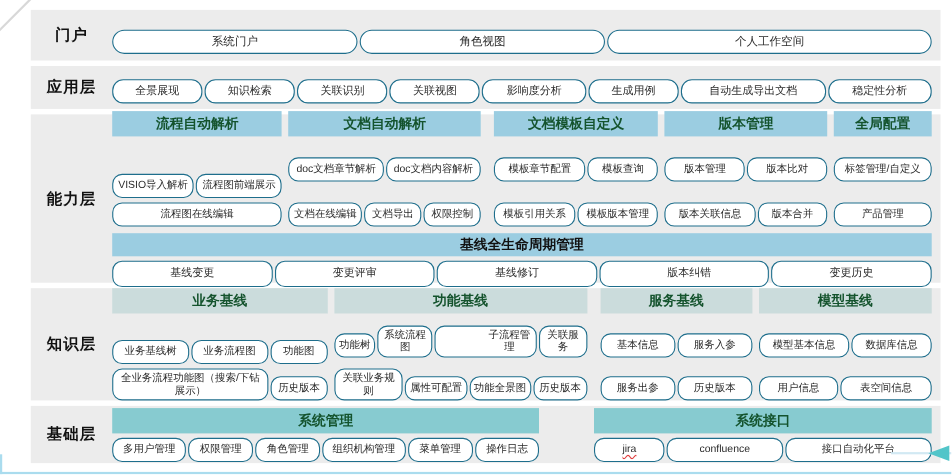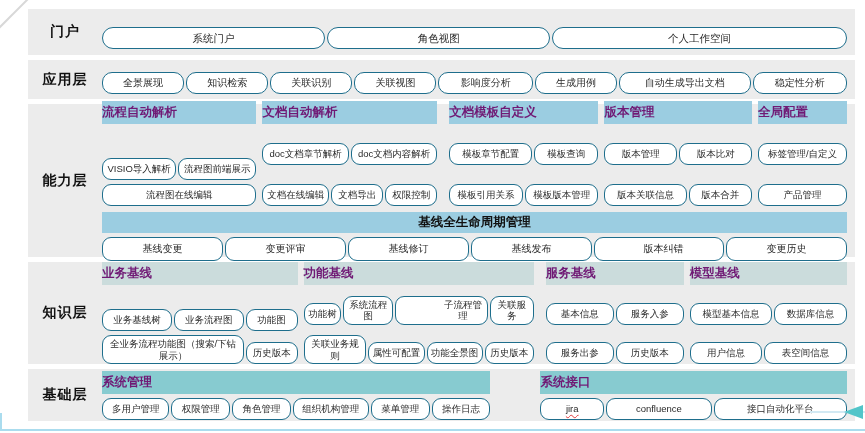--- a/index.html
+++ b/index.html
@@ -43,21 +43,21 @@
   .layer-application{height:39px;}
   .layer-application .btn-row{flex:1;}
   .layer-application .btn{font-size:10px;border-radius:10px;}
   .layer-capability{height:153px;}
   .layer-knowledge{height:102px;}
   .layer-foundation{height:52px;}
   .group-row{display:flex;gap:6px;flex:1;min-width:0;}
   .group{display:flex;flex-direction:column;gap:4px;min-width:0;}
   .group .btn-row{flex:1;}
   .group-header{
-    text-align:left;font-weight:bold;font-size:12.5px;color:#701a75;
+    text-align:center;font-weight:bold;font-size:12.5px;color:#14532d;
     padding:3px 0;flex:0 0 auto;
   }
   .layer-capability .group-header{background:var(--cap-header);}
   .layer-knowledge .group-header{background:var(--knw-header);}
   .layer-foundation .group-header{background:var(--fnd-header);}
   .layer-capability .group:nth-child(1){flex:205;}
   .layer-capability .group:nth-child(2){flex:232;}
   .layer-capability .group:nth-child(3){flex:198;margin-left:6px;}
   .layer-capability .group:nth-child(4){flex:196;}
   .layer-capability .group:nth-child(5){flex:118;}
@@ -187,21 +187,20 @@
             <div class="btn-row">
               <div class="btn" style="flex-grow: 12;">产品管理</div>
             </div>
           </div>
         </div>
         <div class="baseline-header">基线全生命周期管理</div>
         <div class="btn-row baseline-row">
           <div class="btn" style="flex-grow: 12;">基线变更</div>
           <div class="btn" style="flex-grow: 12;">变更评审</div>
           <div class="btn" style="flex-grow: 12;">基线修订</div>
-          <div class="btn" style="flex-grow: 12;">基线发布</div>
           <div class="btn" style="flex-grow: 12; padding-left: 12px;">版本纠错</div>
           <div class="btn" style="flex-grow: 12;">变更历史</div>
         </div>
       </div>
     </div>
     <div class="band layer-knowledge">
       <div class="layer-label">知识层</div>
       <div class="band-content">
         <div class="group-row">
           <div class="group">

